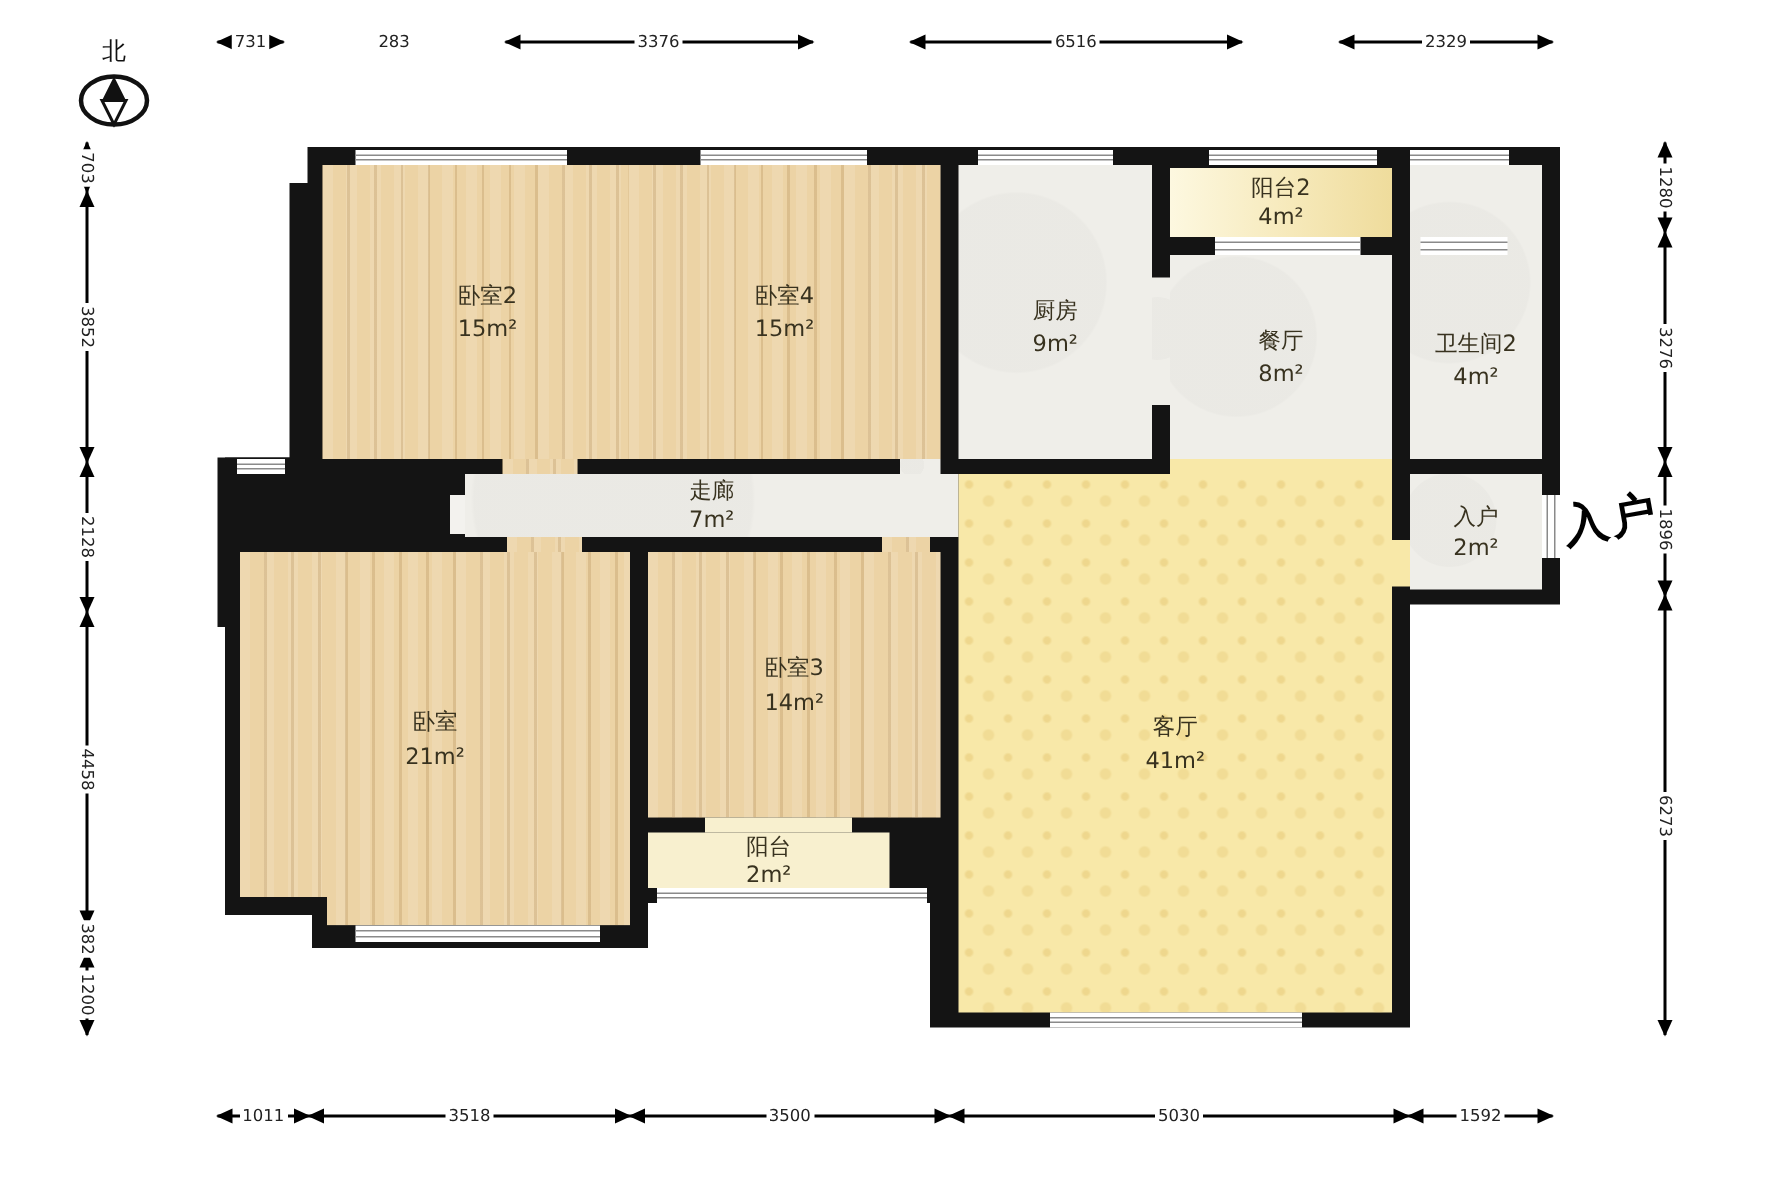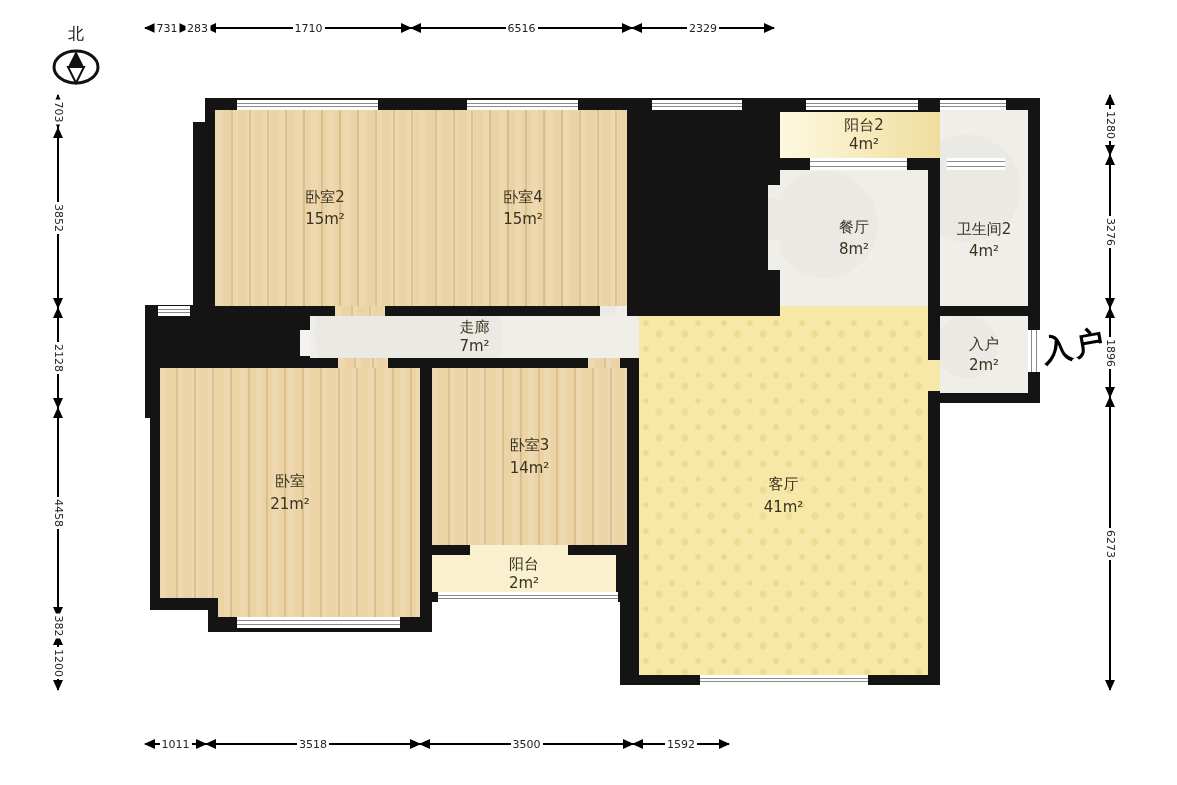--- a/index.html
+++ b/index.html
@@ -18,21 +18,21 @@
     background-color:#ecd3a5;
     background-image:
       repeating-linear-gradient(90deg, rgba(0,0,0,0) 0 16px, rgba(150,105,45,.20) 16px 18px),
       repeating-linear-gradient(90deg, rgba(255,255,255,.12) 0 7px, rgba(0,0,0,0) 7px 16px);
   }
   .tile{
     background-color:#efeee9;
     background-image:radial-gradient(circle at 30% 40%, rgba(0,0,0,.02) 0 40%, transparent 41%);
   }
   .bathf{background-color:#f3f2ee;}
-  .cream1{background:linear-gradient(90deg,#fdf8e0 0%,#f6e9ba 55%,#efdc9c 100%);padding-left:20px;}
+  .cream1{background:linear-gradient(90deg,#fdf8e0 0%,#f6e9ba 55%,#efdc9c 100%);}
   .cream2{background-color:#f8f0cf;}
   .livingf{
     background-color:#f8e8a8;
     background-image:
       radial-gradient(circle at 7px 7px, rgba(216,176,80,.30) 2px, transparent 3.5px),
       radial-gradient(circle at 20px 18px, rgba(216,176,80,.22) 3px, transparent 4.5px);
     background-size:26px 26px;
   }
   .livingsolid{background-color:#f8e8a8;}
   
@@ -41,21 +41,21 @@
     align-items:center;justify-content:center;
     font-size:15px;line-height:1.5;color:#38321f;text-align:center;white-space:nowrap;
   }
   
   .win{position:absolute;background:#ffffff;}
   .win.h::before,.win.h::after{content:'';position:absolute;left:0;right:0;height:1px;background:#8a8a8a;}
   .win.h::before{top:28%;} .win.h::after{bottom:28%;}
   .win.v::before,.win.v::after{content:'';position:absolute;top:0;bottom:0;width:1px;background:#8a8a8a;}
   .win.v::before{left:28%;} .win.v::after{right:28%;}
   
-  .dimrow{position:absolute;display:flex;}
+  .dimrow{position:absolute;display:flex;justify-content:space-between;}
   .dimrow.h{flex-direction:row;height:20px;}
   .dimrow.v{flex-direction:column;width:20px;}
   .seg{position:relative;flex:none;}
   .seg.h{height:20px;}
   .seg.v{width:20px;}
   .seg.h::before{content:'';position:absolute;left:0;right:0;top:9px;height:2px;background:#000;}
   .seg.v::before{content:'';position:absolute;top:0;bottom:0;left:9px;width:2px;background:#000;}
   .a{position:absolute;width:0;height:0;}
   .seg.h .a.l{left:-1px;top:5px;border-top:5px solid transparent;border-bottom:5px solid transparent;border-right:11px solid #000;}
   .seg.h .a.r{right:-1px;top:5px;border-top:5px solid transparent;border-bottom:5px solid transparent;border-left:11px solid #000;}
@@ -97,20 +97,26 @@
       <span>卧室2</span>
       <span>15m²</span>
     </div>
   </div>
   <div class="floor wood" style="left:419px;top:110px;width:208px;height:196px;">
     <div class="label">
       <span>卧室4</span>
       <span>15m²</span>
     </div>
   </div>
+  <div class="floor tile" style="left:639px;top:110px;width:129px;height:196px;">
+    <div class="label" style="padding-top:20px;">
+      <span>厨房</span>
+      <span>9m²</span>
+    </div>
+  </div>
   <div class="floor cream1" style="left:780px;top:112px;width:148px;height:46px;">
     <div class="label" style="line-height:1.3;">
       <span>阳台2</span>
       <span>4m²</span>
     </div>
   </div>
   <div class="floor tile" style="left:780px;top:170px;width:148px;height:136px;">
     <div class="label">
       <span>餐厅</span>
       <span>8m²</span>
@@ -139,21 +145,21 @@
       <span>卧室</span>
       <span>21m²</span>
     </div>
   </div>
   <div class="floor wood" style="left:432px;top:368px;width:195px;height:177px;">
     <div class="label">
       <span>卧室3</span>
       <span>14m²</span>
     </div>
   </div>
-  <div class="floor cream2" style="left:432px;top:555px;width:184px;height:37px;">
+  <div class="floor cream2" style="left:432px;top:555px;width:161px;height:37px;">
     <div class="label" style="line-height:1.25;">
       <span>阳台</span>
       <span>2m²</span>
     </div>
   </div>
   <div class="floor livingf" style="left:639px;top:316px;width:289px;height:359px;">
     <div class="label">
       <span>客厅</span>
       <span>41m²</span>
     </div>
@@ -200,21 +206,21 @@
       <span class="dlab">731</span>
       <i class="a r"></i>
     </div>
   <div class="seg h" style="width:17px">
       <i class="a l"></i>
       <span class="dlab">283</span>
       <i class="a r"></i>
     </div>
   <div class="seg h" style="width:205px">
       <i class="a l"></i>
-      <span class="dlab">1710</span>
+      <span class="dlab">3376</span>
       <i class="a r"></i>
     </div>
   <div class="seg h" style="width:221px">
       <i class="a l"></i>
       <span class="dlab">6516</span>
       <i class="a r"></i>
     </div>
   <div class="seg h" style="width:142px">
       <i class="a l"></i>
       <span class="dlab">2329</span>
@@ -231,20 +237,25 @@
   <div class="seg h" style="width:214px">
       <i class="a l"></i>
       <span class="dlab">3518</span>
       <i class="a r"></i>
     </div>
   <div class="seg h" style="width:213px">
       <i class="a l"></i>
       <span class="dlab">3500</span>
       <i class="a r"></i>
     </div>
+  <div class="seg h" style="width:306px">
+      <i class="a l"></i>
+      <span class="dlab">5030</span>
+      <i class="a r"></i>
+    </div>
   <div class="seg h" style="width:96px">
       <i class="a l"></i>
       <span class="dlab">1592</span>
       <i class="a r"></i>
     </div>
 </div>
 
 <div class="dimrow v" style="left:48px;top:95px;height:595px;">
   <div class="seg v" style="height:33px">
       <i class="a u"></i>

